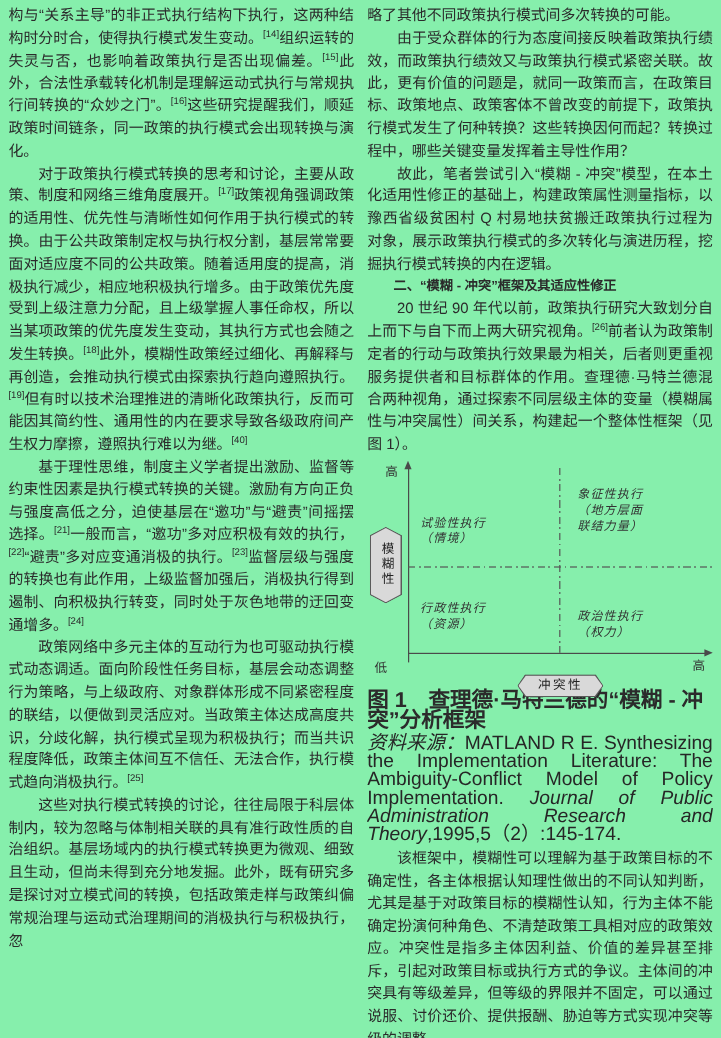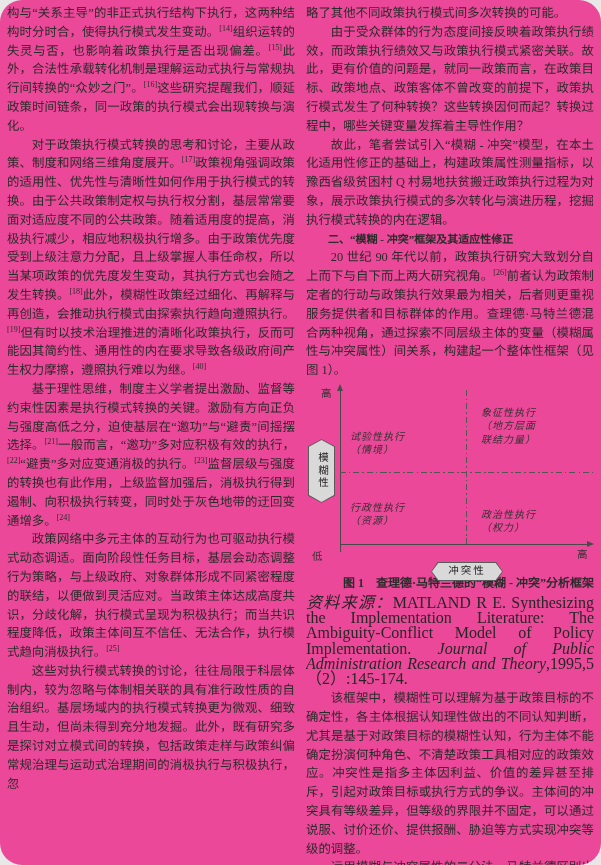--- a/index.html
+++ b/index.html
@@ -1,25 +1,24 @@
 <!DOCTYPE html>
 <html lang="zh-CN"><head>
 <meta charset="utf-8">
 <style>
   * { margin:0; padding:0; box-sizing:border-box; }
   html,body { background:#e8e8e8; }
   .page{
     position:relative;
     width:601px; height:865px;
     margin:0 auto;
-    background:#ec4899;
+    background:#86efac;
     overflow:hidden;
-    font-family:Liberation Serif, serif;
+    font-family:Liberation Sans, sans-serif;
     color:#2b2b2b;
-    border-radius:22px;
   }
   .col{
     position:absolute; top:0; bottom:0;
     padding-top:4px;
     font-size:12.4px; line-height:18.8px;
     text-align:justify;
     overflow:hidden;
   }
   .col-left{ left:7px;  width:288px; }
   .col-right{ left:306px; width:288px; }
@@ -85,21 +84,21 @@
     position:absolute; 
     font-size:10px; line-height:13.5px; letter-spacing:1px;
     font-style:italic; color:#333; text-indent:0;
   }
   .q-label span{ display:block; }
   .q-tl{ left:44px;  top:46px;  width:100px; }
   .q-tr{ left:175px; top:22px;  width:106px; }
   .q-bl{ left:44px;  top:117px; width:100px; }
   .q-br{ left:175px; top:124px; width:106px; }
   figcaption.fig-caption{
-    text-align:right; font-weight:bold; font-size:12px; line-height:17px;
+    text-align:left; font-weight:bold; font-size:18px; line-height:17px;
     margin-top:5px; text-indent:0;
   }
   .fig-source{
     font-size:16px; line-height:15.2px; text-align:justify;
     margin-top:3px; color:#262626; text-indent:0;
   }
 </style>
 </head>
 <body>
 

